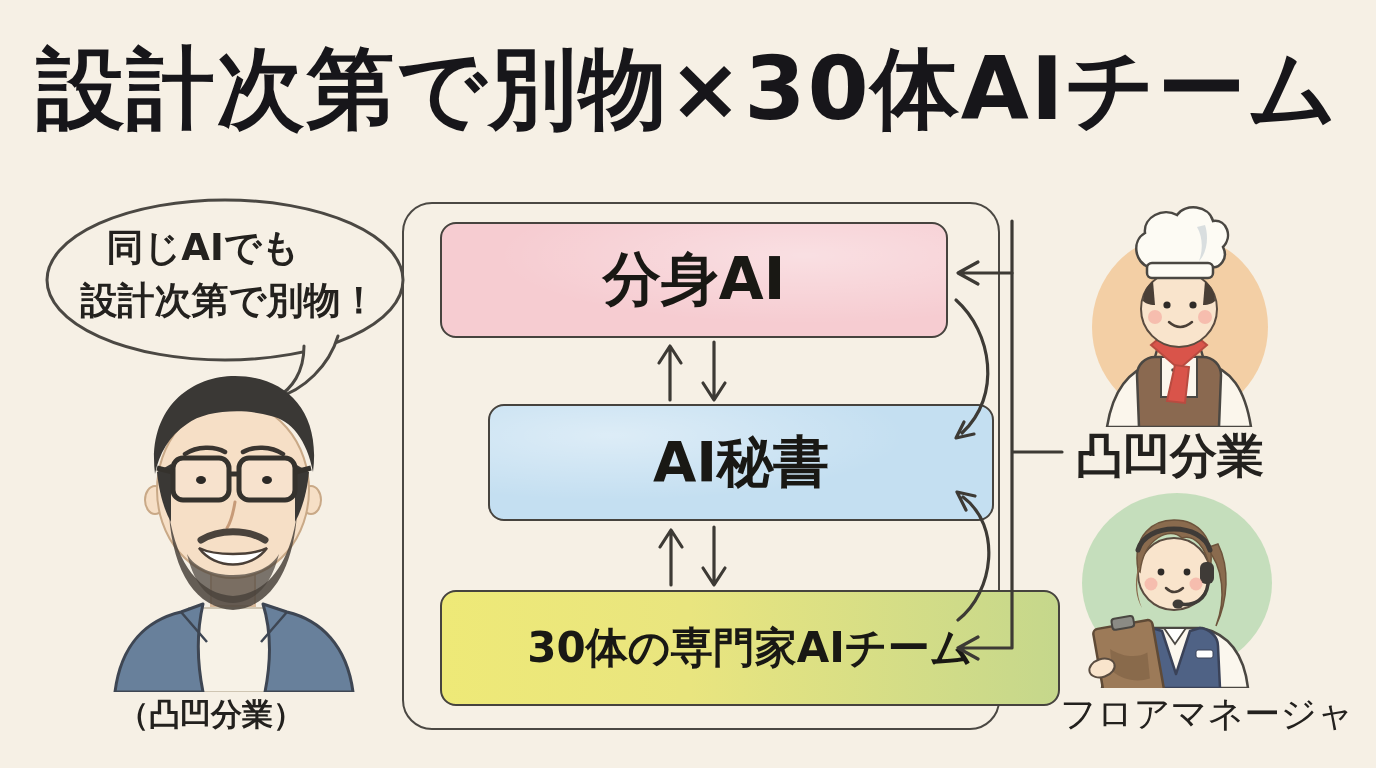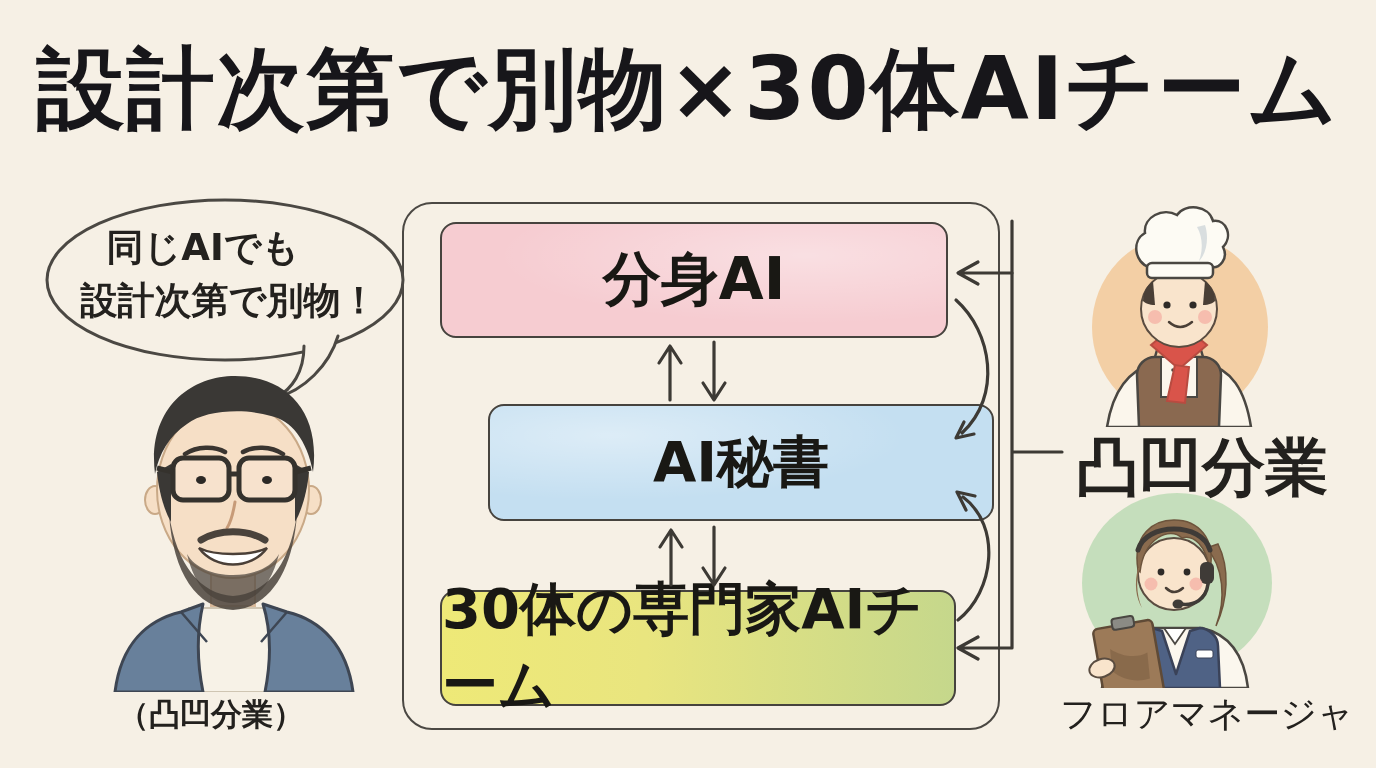--- a/index.html
+++ b/index.html
@@ -32,25 +32,25 @@
   }
   .dbox{
     position:absolute;border:2.5px solid #46433e;border-radius:16px;
     display:flex;align-items:center;justify-content:center;
     font-weight:800;color:#191814;box-sizing:border-box;
   }
   .dbox-pink{left:440px;top:222px;width:508px;height:116px;font-size:58px;
     background-image:radial-gradient(ellipse at 72% 28%, rgba(255,255,255,.38), rgba(255,255,255,0) 60%);}
   .dbox-blue{left:440px;top:404px;width:506px;height:117px;font-size:56px;
     background-image:radial-gradient(ellipse at 24% 26%, rgba(255,255,255,.42), rgba(255,255,255,0) 55%);}
-  .dbox-yellow{left:440px;top:590px;width:516px;height:116px;font-size:56px;
+  .dbox-yellow{left:440px;top:590px;width:620px;height:116px;font-size:42px;
     background-image:linear-gradient(90deg, rgba(244,238,110,.45) 0%, rgba(244,238,110,0) 40%, rgba(168,204,150,.55) 100%);}
   
   .caption-hiro{position:absolute;left:118px;top:694px;font-size:31px;font-weight:700;}
-  .label-division{position:absolute;left:1076px;top:425px;font-size:63px;font-weight:800;white-space:nowrap;}
+  .label-division{position:absolute;left:1076px;top:425px;font-size:47px;font-weight:800;white-space:nowrap;}
   .label-manager{position:absolute;left:1060px;top:690px;font-size:36px;font-weight:400;white-space:nowrap;}
   .figure{position:absolute;}
 </style>
 </head>
 <body>
 
 <div class="stage">
 
   <div class="title">設計次第で別物×30体AIチーム</div>
 

